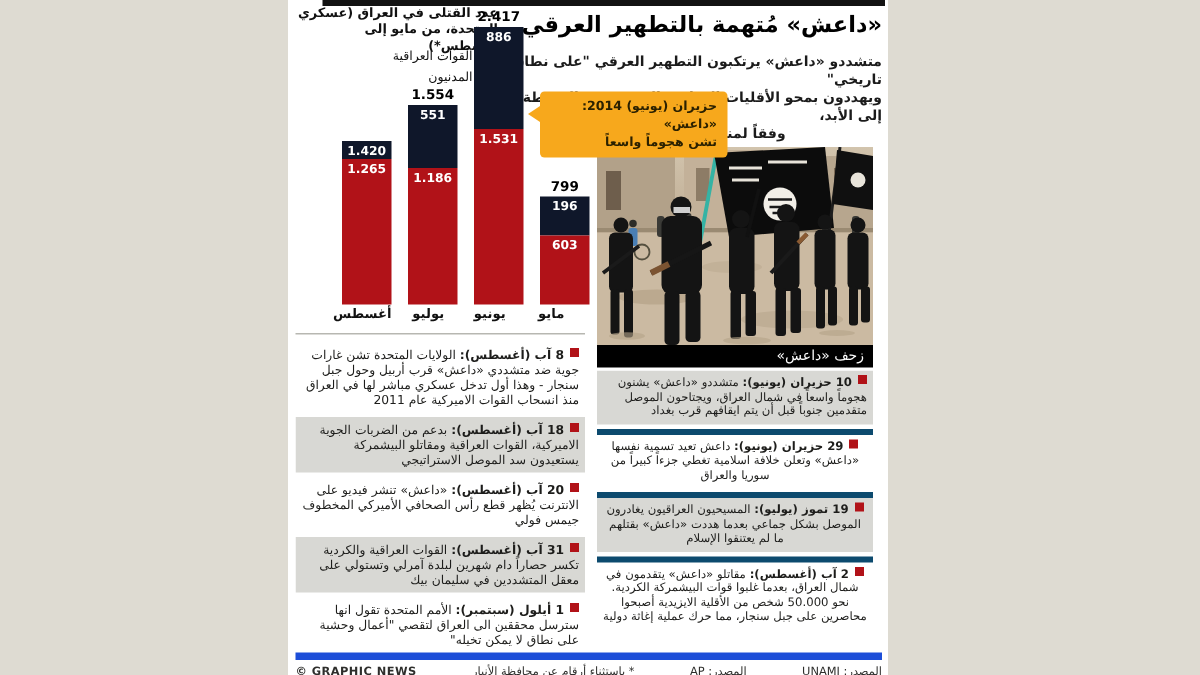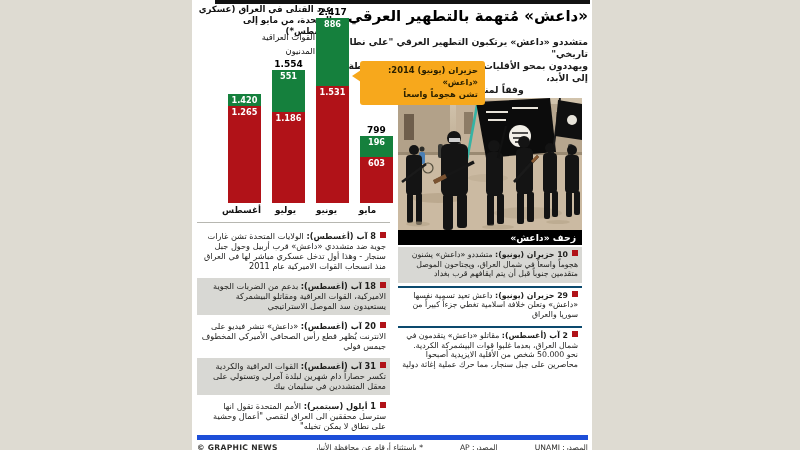--- a/index.html
+++ b/index.html
@@ -32,52 +32,52 @@
   .swatch{width:11px;height:11px;margin-left:4px;flex:0 0 auto;}
   .sw-blue{background:#1b9bd7;}
   .sw-red{background:#b11218;}
   .legend-label{font-size:8.4px;color:#111;}
   #bars-row{left:36px;top:3px;width:165px;height:200px;display:flex;
     align-items:flex-end;gap:11px;}
   .bar-col{width:33px;display:flex;flex-direction:column;justify-content:flex-end;margin-top:44px;}
   .bar-total{font-size:9px;font-weight:bold;color:#000;text-align:center;margin-bottom:1px;}
   .seg{width:100%;box-sizing:border-box;text-align:center;color:#fff;
     font-size:8.2px;font-weight:bold;line-height:1;padding-top:2px;overflow:hidden;}
-  .seg-blue{background:#15803d;}
+  .seg-blue{background:#0f172a;}
   .seg-red{background:#b11218;}
   #months-row{left:36px;top:205px;width:165px;display:flex;gap:8px;}
   .month{width:33px;text-align:center;font-size:8.8px;font-weight:bold;color:#111;direction:rtl;}
   
   .callout{left:168px;top:61px;width:114px;background:#f7a81c;border-radius:3px;
     padding:3px 7px 4px 4px;direction:rtl;text-align:right;
     font-size:8.4px;font-weight:bold;color:#2b2100;line-height:1.45;z-index:5;}
   .callout .tail{position:absolute;left:-8px;top:9px;width:0;height:0;
     border-top:6px solid transparent;border-bottom:6px solid transparent;
     border-right:9px solid #f7a81c;}
   
   .photo{left:206px;top:98px;width:184px;height:132px;overflow:hidden;}
   .photo svg{display:block;}
   .caption{left:206px;top:230px;width:184px;height:15px;background:#000;
     color:#fff;direction:rtl;text-align:right;box-sizing:border-box;
-    padding:0 6px;font-size:9.3px;font-weight:bold;line-height:15px;}
+    padding:0 6px;font-size:9.3px;font-weight:normal;line-height:15px;}
   
   .timeline{direction:rtl;}
   .entry{position:relative;text-align:right;color:#1d1d1b;padding:3px 4px 4px 4px;}
   .entry.shaded{background:#d8d8d4;}
   .bullet{display:inline-block;width:6px;height:6px;background:#b11218;
     margin-left:4px;vertical-align:1px;}
   .date{font-weight:bold;}
   .left-col{left:5px;top:222px;width:193px;height:212px;overflow:hidden;
     border-top:1px solid #b7b7b1;padding-top:5px;box-sizing:border-box;
     font-size:8.2px;line-height:1.22;}
   .left-col .entry{margin-bottom:3px;}
   .right-col{left:206px;top:247px;width:184px;height:187px;overflow:hidden;
     font-size:7.8px;line-height:1.22;}
   .right-col .entry{margin-bottom:3px;}
-  .right-col .entry + .entry{border-top:2px solid #0c4a6e;}
+  .right-col .entry + .entry{border-top:4px solid #0c4a6e;text-align:center;}
   
   .footer{left:5px;top:435px;width:391px;border-top:5px solid #1d4ed8;
     padding-top:3px;display:flex;justify-content:space-between;align-items:baseline;
     font-size:7.6px;color:#2e2e2c;}
   .footer .credit{font-weight:bold;letter-spacing:.3px;}
   .footer .rtl{direction:rtl;}
 </style>
 </head>
 <body>
 
@@ -119,21 +119,21 @@
         <div class="seg seg-blue" style="height: 42px;">551</div>
         <div class="seg seg-red" style="height: 91px;">1.186</div>
       </div>
       <div class="bar-col">
         <div class="bar-total">2.417</div>
         <div class="seg seg-blue" style="height: 68px;">886</div>
         <div class="seg seg-red" style="height: 117px;">1.531</div>
       </div>
       <div class="bar-col">
         <div class="bar-total">799</div>
-        <div class="seg seg-blue" style="height: 21px;">196</div>
+        <div class="seg seg-blue" style="height: 26px;">196</div>
         <div class="seg seg-red" style="height: 46px;">603</div>
       </div>
     </div>
   <div class="abs" id="months-row">
       <div class="month">أغسطس</div>
       <div class="month">يوليو</div>
       <div class="month">يونيو</div>
       <div class="month">مايو</div>
     </div>
 
@@ -262,20 +262,21 @@
       <div class="entry"><span class="bullet"></span><b class="date">1 أيلول (سبتمبر):</b> <span>الأمم المتحدة تقول انها سترسل محققين الى العراق لتقصي "أعمال وحشية على نطاق لا يمكن تخيله"</span></div>
 
   </div>
 
   <div class="abs timeline right-col">
 
       <div class="entry shaded"><span class="bullet"></span><b class="date">10 حزيران (يونيو):</b> <span>متشددو «داعش» يشنون هجوماً واسعاً في شمال العراق، ويجتاحون الموصل متقدمين جنوباً قبل أن يتم ايقافهم قرب بغداد</span></div>
 
       <div class="entry"><span class="bullet"></span><b class="date">29 حزيران (يونيو):</b> <span>داعش تعيد تسمية نفسها «داعش» وتعلن خلافة اسلامية تغطي جزءاً كبيراً من سوريا والعراق</span></div>
 
+      <div class="entry shaded"><span class="bullet"></span><b class="date">19 تموز (يوليو):</b> <span>المسيحيون العراقيون يغادرون الموصل بشكل جماعي بعدما هددت «داعش» بقتلهم ما لم يعتنقوا الإسلام</span></div>
 
       <div class="entry"><span class="bullet"></span><b class="date">2 آب (أغسطس):</b> <span>مقاتلو «داعش» يتقدمون في شمال العراق، بعدما غلبوا قوات البيشمركة الكردية. نحو 50.000 شخص من الأقلية الايزيدية أصبحوا محاصرين على جبل سنجار، مما حرك عملية إغاثة دولية</span></div>
 
   </div>
 
   <div class="abs footer">
     <span class="credit">© GRAPHIC NEWS</span>
     <span class="rtl">* باستثناء أرقام عن محافظة الأنبار</span>
     <span class="rtl">المصدر: AP</span>
     <span class="rtl">المصدر: UNAMI</span>

